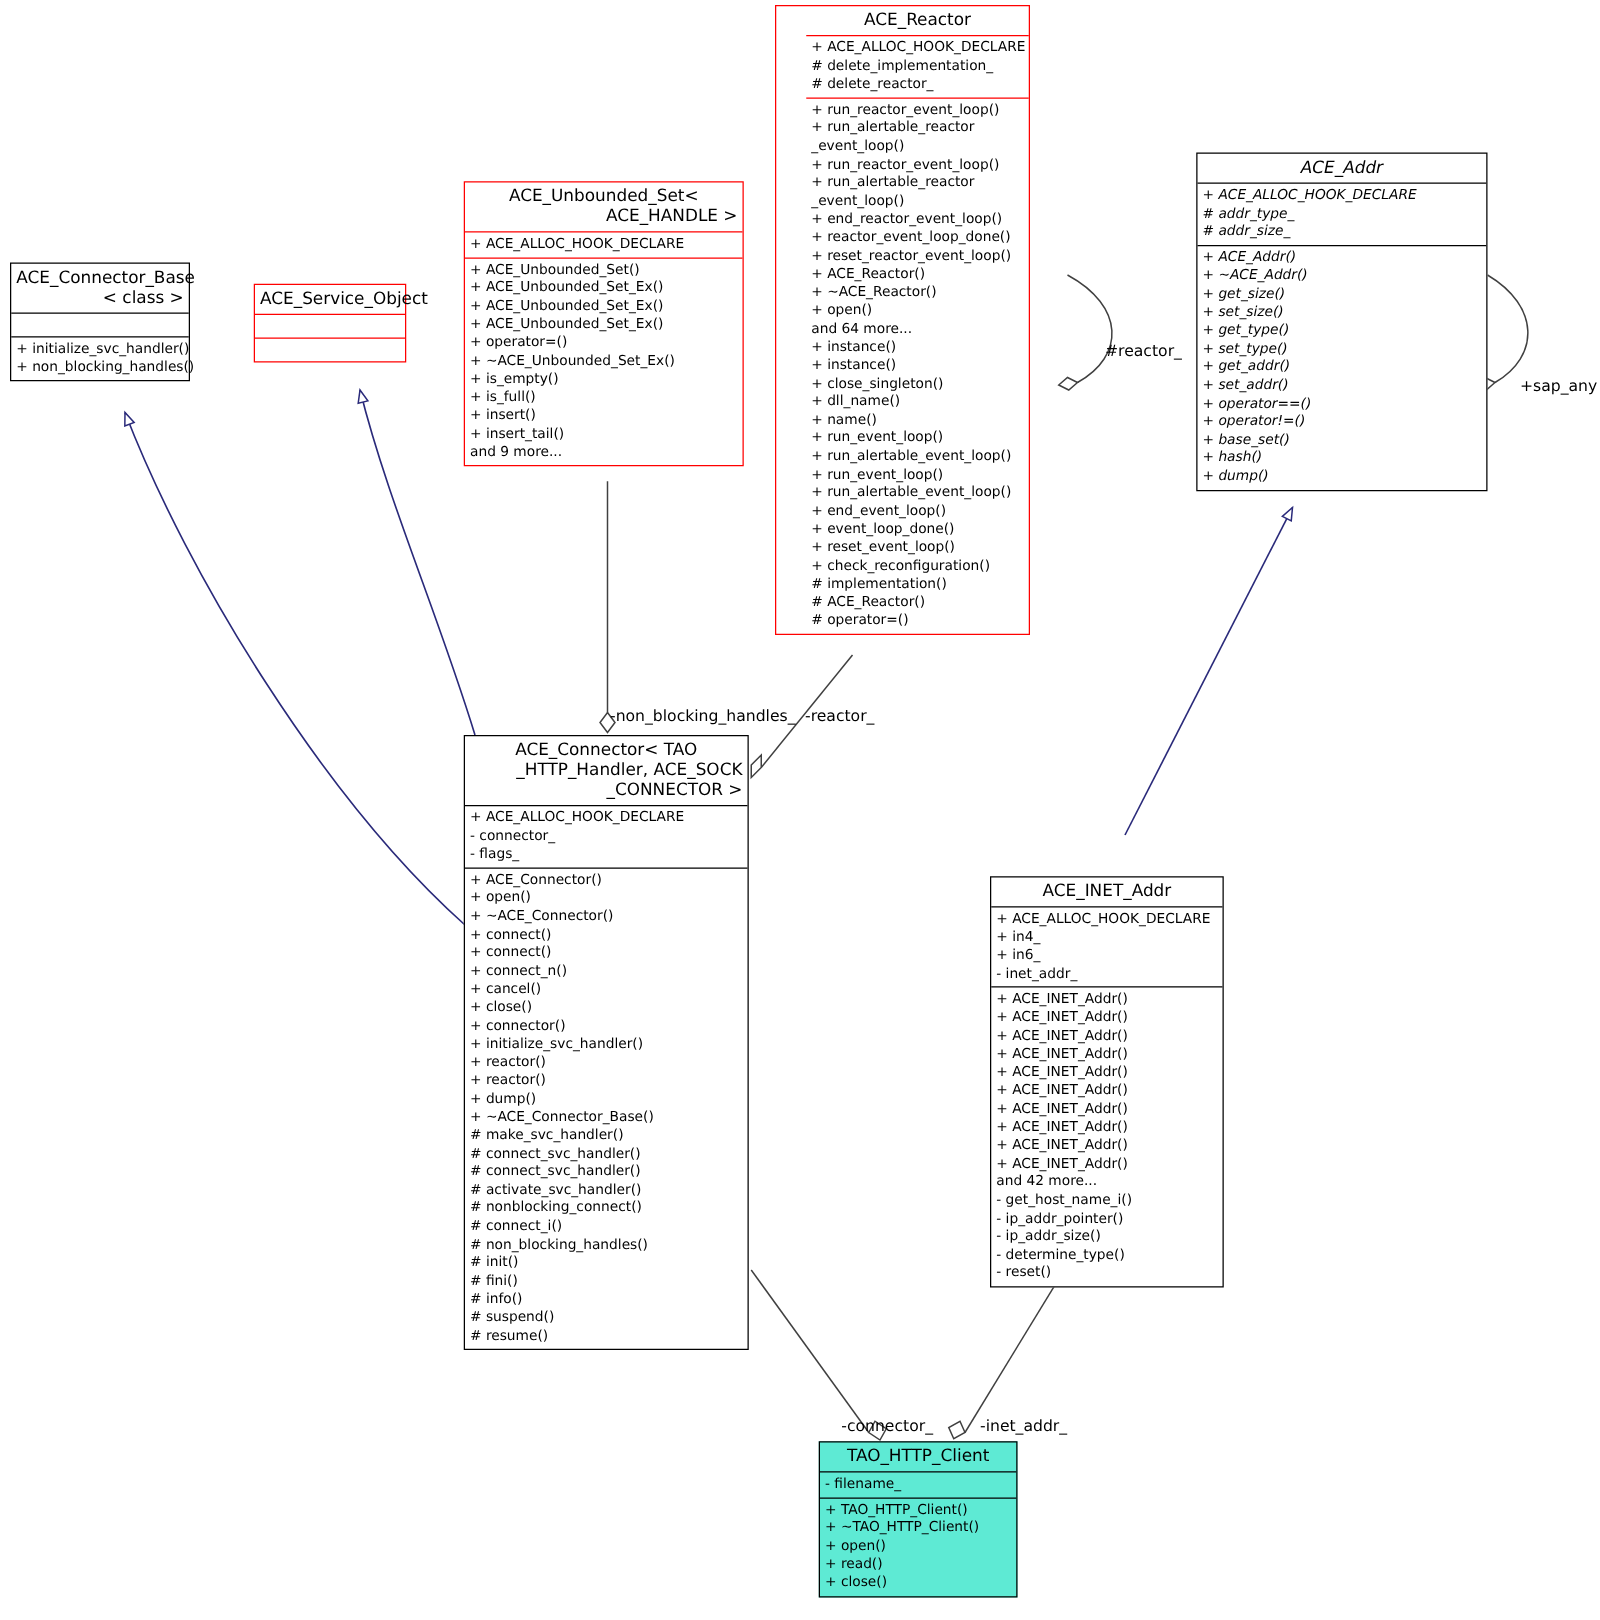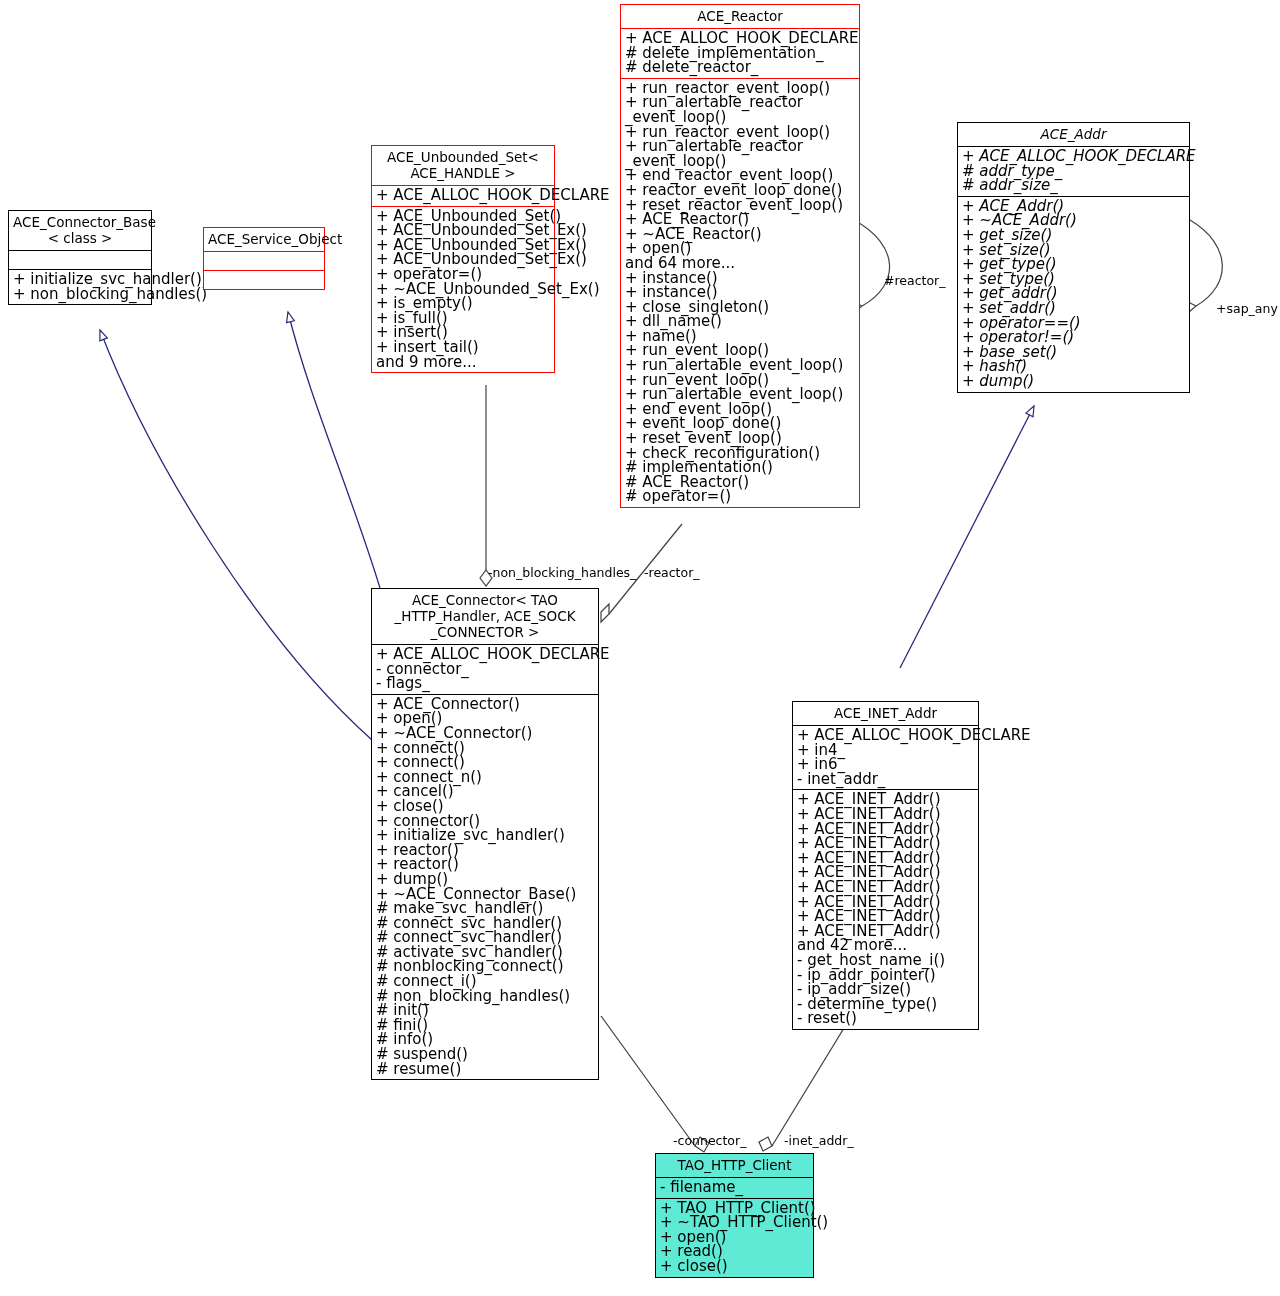--- a/index.html
+++ b/index.html
@@ -9,22 +9,22 @@
 
   .node{position:absolute;box-sizing:border-box;border:1px solid #000;background:#fff;}
   .node.red{border-color:#ff0000;}
   .node.filled{background:#5eead4;}
 
   .sec{box-sizing:border-box;padding:2px 4px 3px 4px;}
   .sec + .sec{border-top:1px solid #000;}
   .node.red .sec + .sec{border-top:1px solid #ff0000;}
 
   .title{text-align:center;font-size:13.5px;line-height:16px;color:#000;padding:3px 4px 4px 4px;}
-  .title .l2{display:block;}
-  .attrs,.ops{font-size:15px;line-height:14.6px;color:#000;}
+  .title .l2{display:block;text-align:right;}
+  .attrs,.ops{font-size:11px;line-height:14.6px;color:#000;}
   .attrs div,.ops div{white-space:pre;}
   .empty{height:19px;}
 
   .elabel{position:absolute;font-size:12.5px;line-height:14px;color:#000;white-space:nowrap;margin-top:20px;}
 </style>
 </head>
 <body>
 
 <div id="canvas">
 
@@ -53,21 +53,21 @@
     <path d="M1190,220 C1232,245 1232,285 1196,306" fill="none" stroke="#404040" stroke-width="1.2"></path>
     <polygon points="1196,306 1188,302 1181,308 1189,312" fill="#ffffff" stroke="#404040" stroke-width="1.2"></polygon>
 
     <path d="M601,1016 L695,1146" fill="none" stroke="#404040" stroke-width="1.2"></path>
     <polygon points="695,1146 700,1137 709,1143 704,1152" fill="#ffffff" stroke="#404040" stroke-width="1.2"></polygon>
 
     <path d="M855,1010 L772,1146" fill="none" stroke="#404040" stroke-width="1.2"></path>
     <polygon points="772,1146 768,1137 759,1142 763,1151" fill="#ffffff" stroke="#404040" stroke-width="1.2"></polygon>
   </svg>
 
-  <div class="node red" style="left:620px;top:4px;width:240px;">
+  <div class="node red" style="left:620px;top:4px;width:204px;padding-left:24px;">
     <div class="sec title">ACE_Reactor</div>
     <div class="sec attrs">
       <div>+ ACE_ALLOC_HOOK_DECLARE</div>
       <div># delete_implementation_</div>
       <div># delete_reactor_</div>
     </div>
     <div class="sec ops">
       <div>+ run_reactor_event_loop()</div>
       <div>+ run_alertable_reactor</div>
       <div>_event_loop()</div>
@@ -93,21 +93,21 @@
       <div>+ end_event_loop()</div>
       <div>+ event_loop_done()</div>
       <div>+ reset_event_loop()</div>
       <div>+ check_reconfiguration()</div>
       <div># implementation()</div>
       <div># ACE_Reactor()</div>
       <div># operator=()</div>
     </div>
   </div>
 
-  <div class="node red" style="left:371px;top:145px;width:184px;">
+  <div class="node red" style="left:371px;top:145px;width:224px;">
     <div class="sec title">
       <span>ACE_Unbounded_Set&lt;</span>
       <span class="l2">ACE_HANDLE &gt;</span>
     </div>
     <div class="sec attrs">
       <div>+ ACE_ALLOC_HOOK_DECLARE</div>
     </div>
     <div class="sec ops">
       <div>+ ACE_Unbounded_Set()</div>
       <div>+ ACE_Unbounded_Set_Ex()</div>

